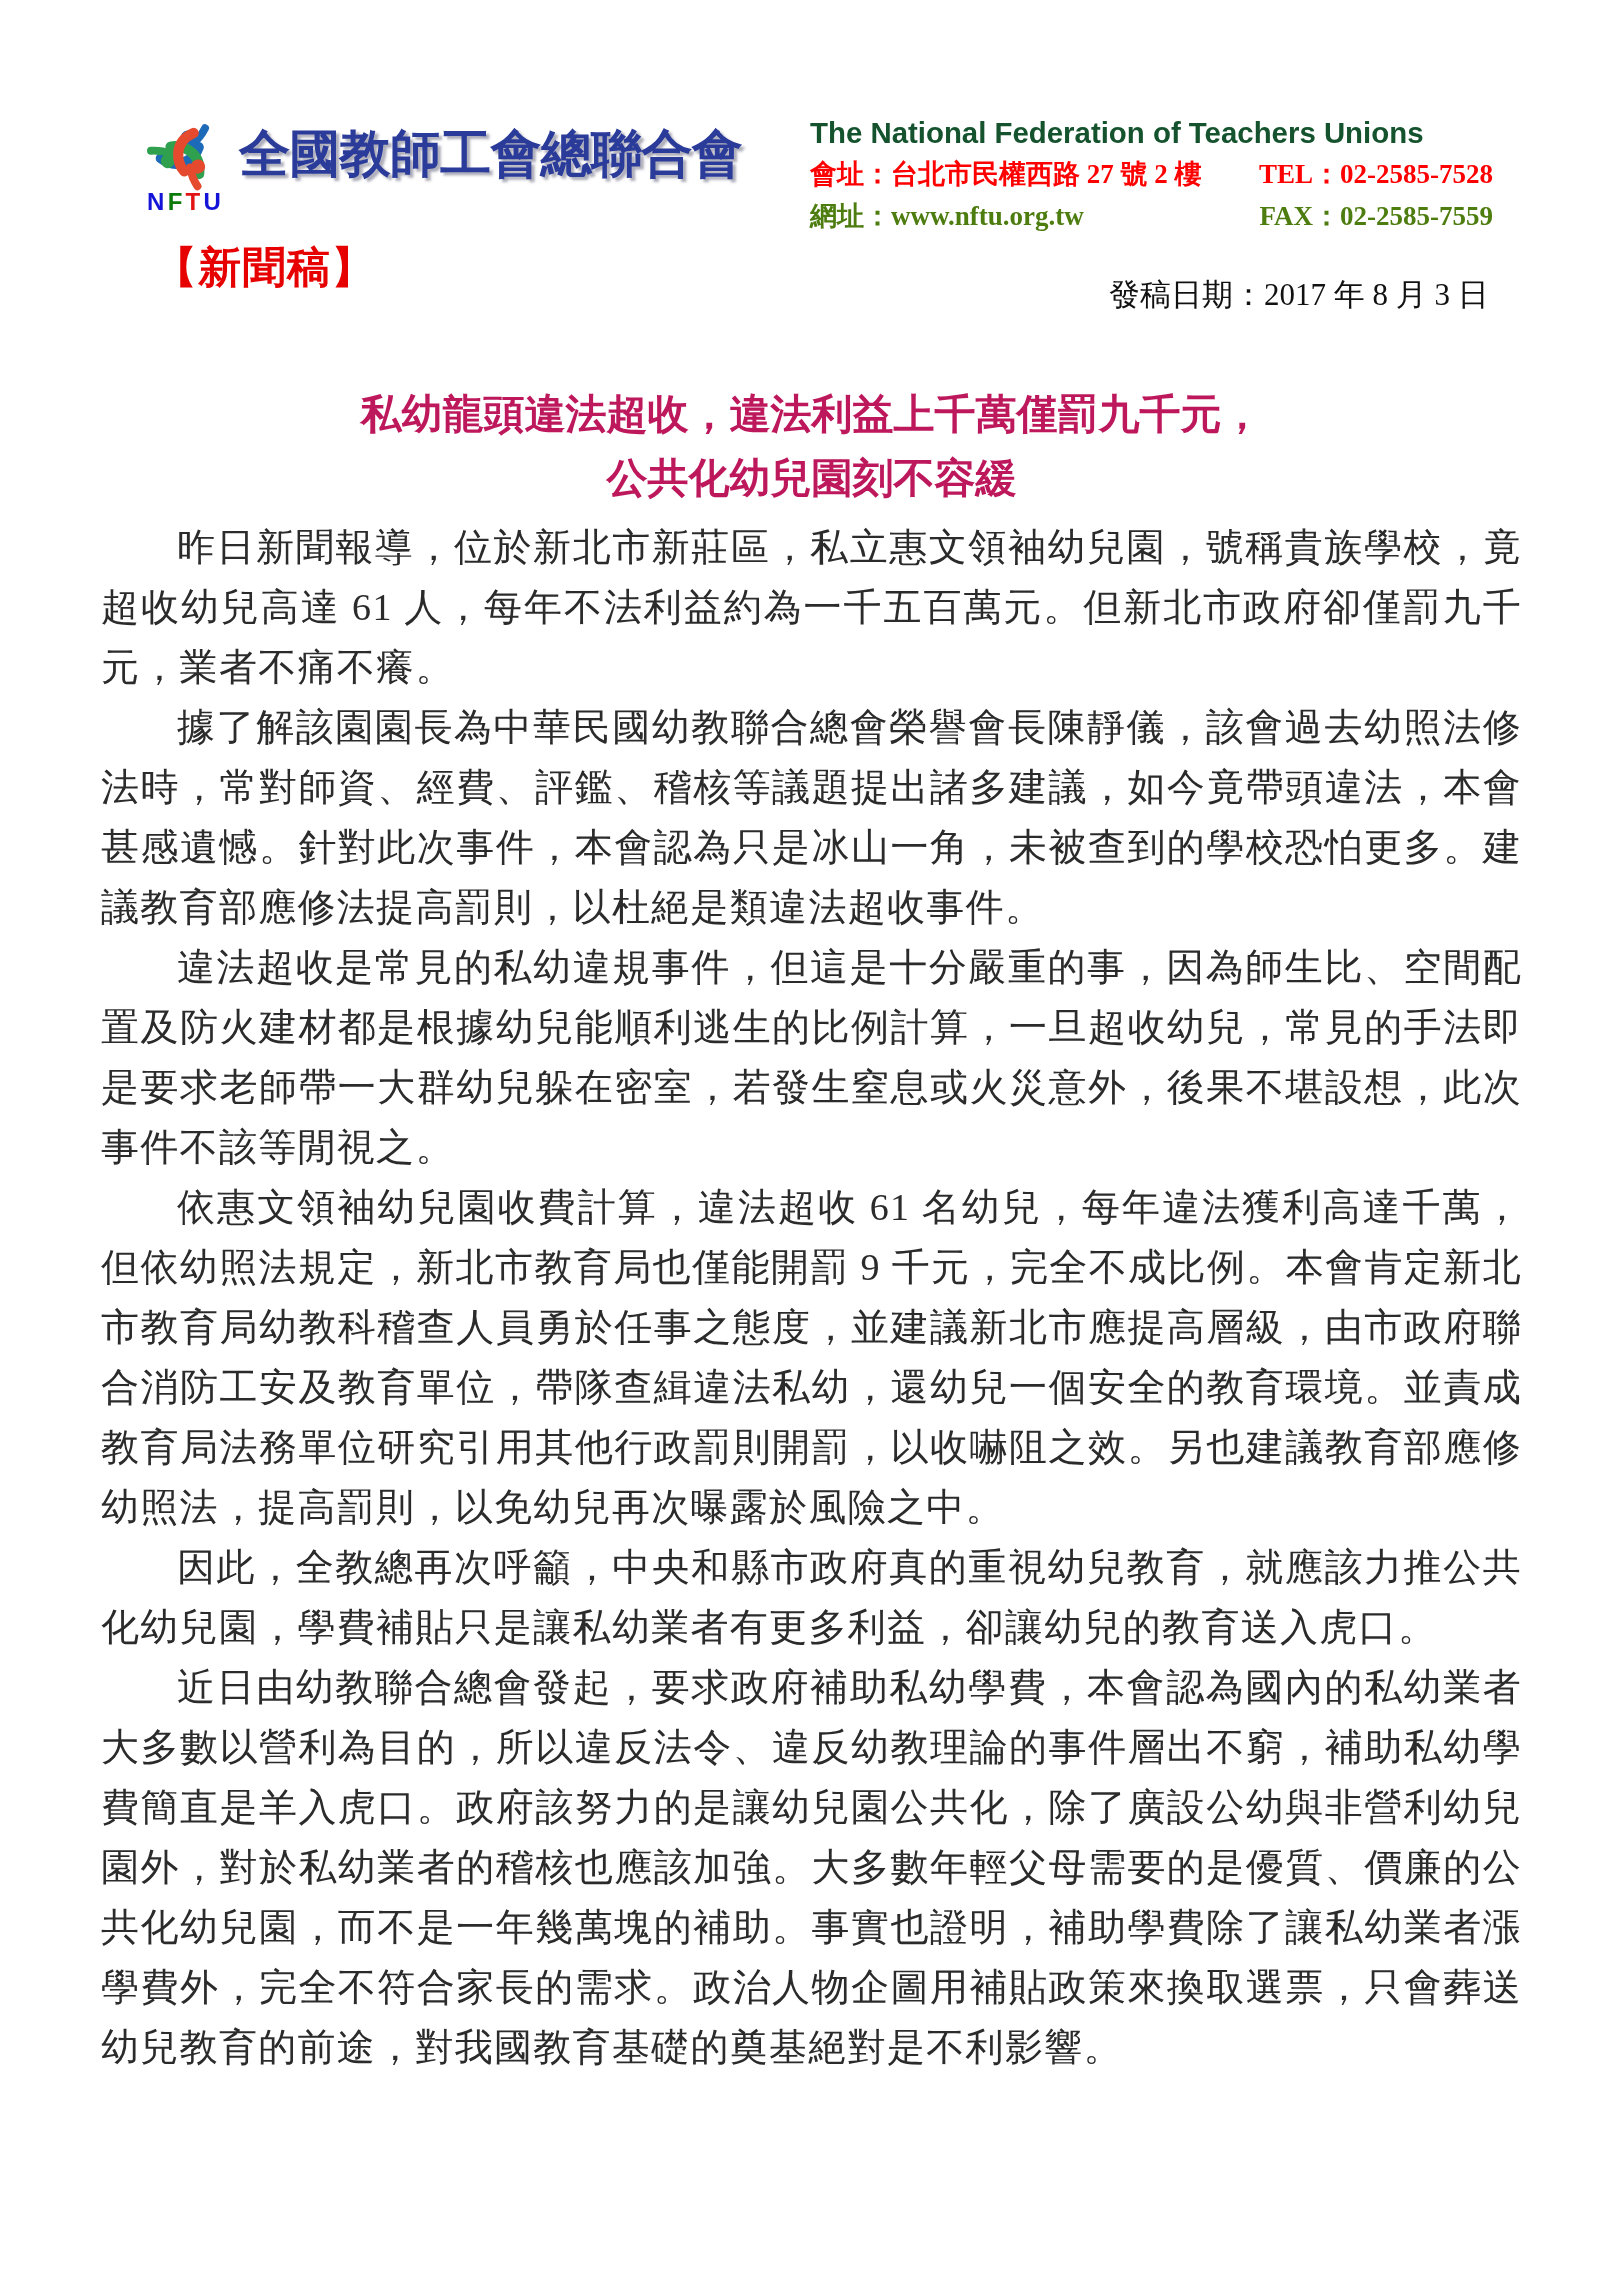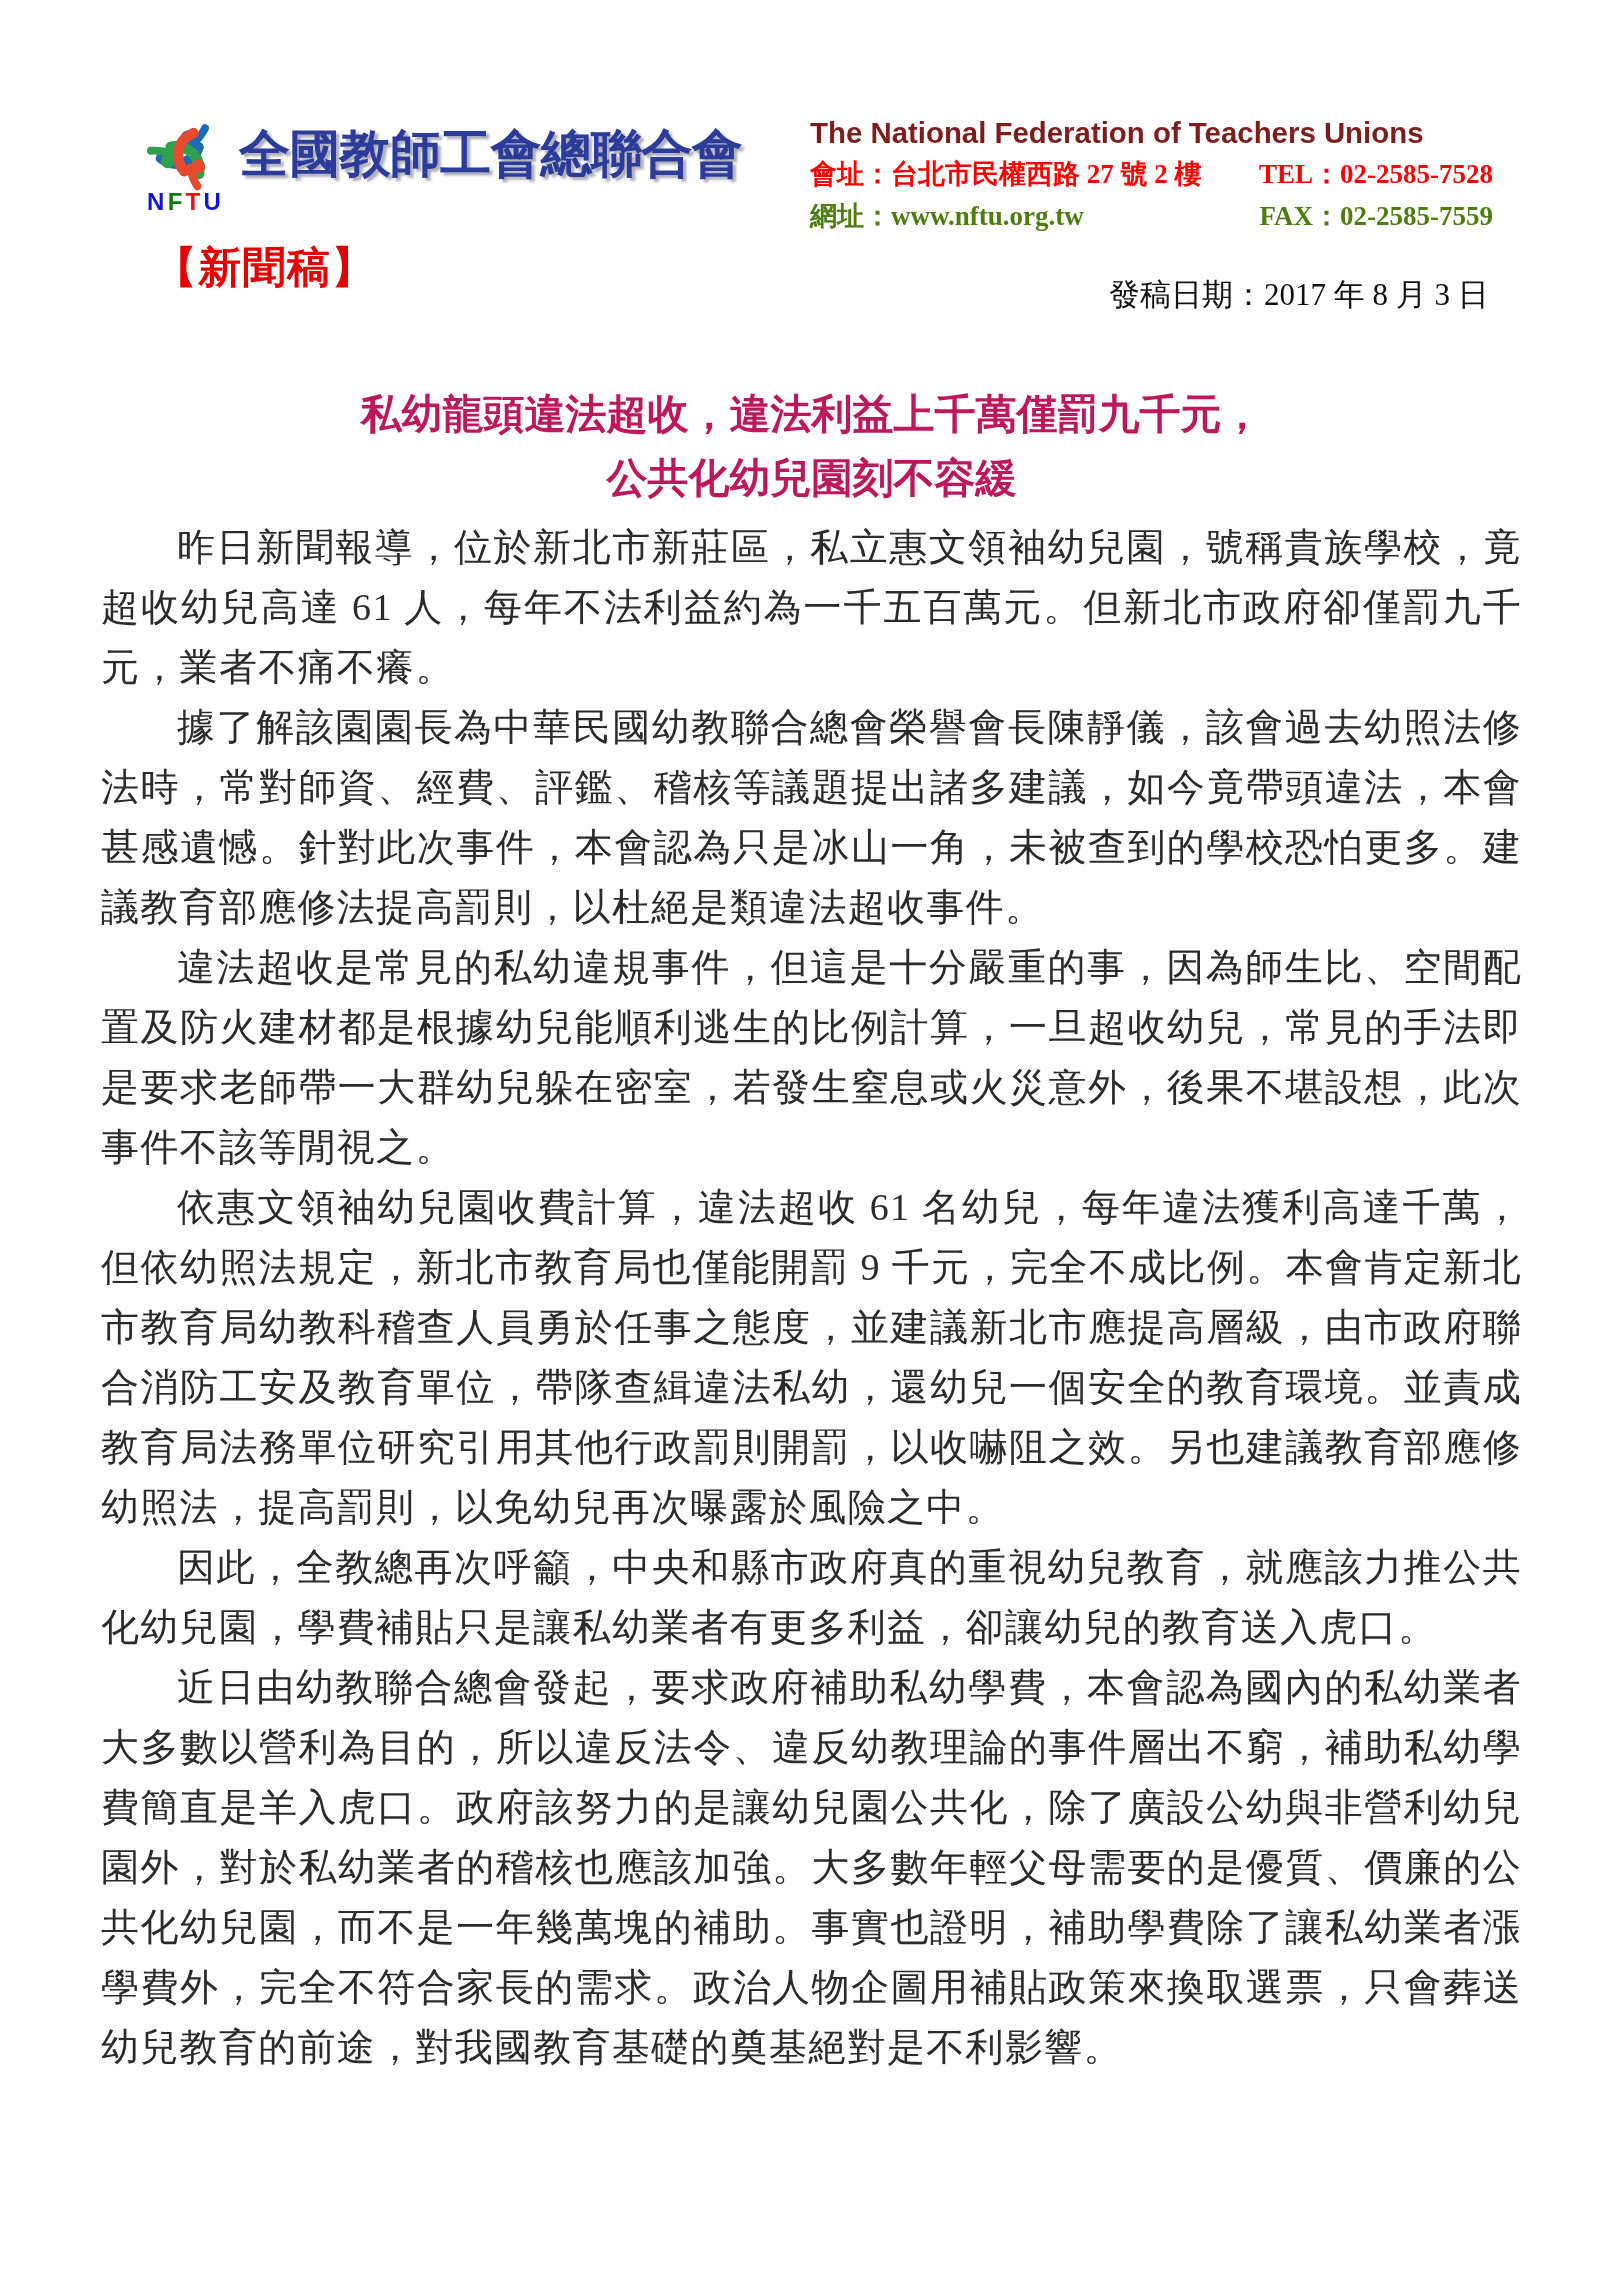--- a/index.html
+++ b/index.html
@@ -108,21 +108,21 @@
       </g>
     </svg>
 
     <div class="nftu-word">
       <span style="color: rgb(20, 20, 216);">N</span><span style="color: rgb(10, 122, 10);">F</span><span style="color: rgb(226, 19, 19);">T</span><span style="color: rgb(20, 20, 216);">U</span>
     </div>
 
     <div class="org-zh" style="color: rgb(42, 59, 154);">全國教師工會總聯合會</div>
 
     <div class="header-right">
-      <div class="org-en" style="color: #7f1d1d;">The National Federation of Teachers Unions</div>
+      <div class="org-en" style="color: #14532d;">The National Federation of Teachers Unions</div>
 
       <div class="contact-row" style="color: rgb(255, 0, 0);">
         <span class="c-left">會址：台北市民權西路 27 號 2 樓</span>
         <span class="c-right">TEL：02-2585-7528</span>
       </div>
 
       <div class="contact-row" style="color: #4d7c0f;">
         <span class="c-left">網址：www.nftu.org.tw</span>
         <span class="c-right">FAX：02-2585-7559</span>
       </div>

